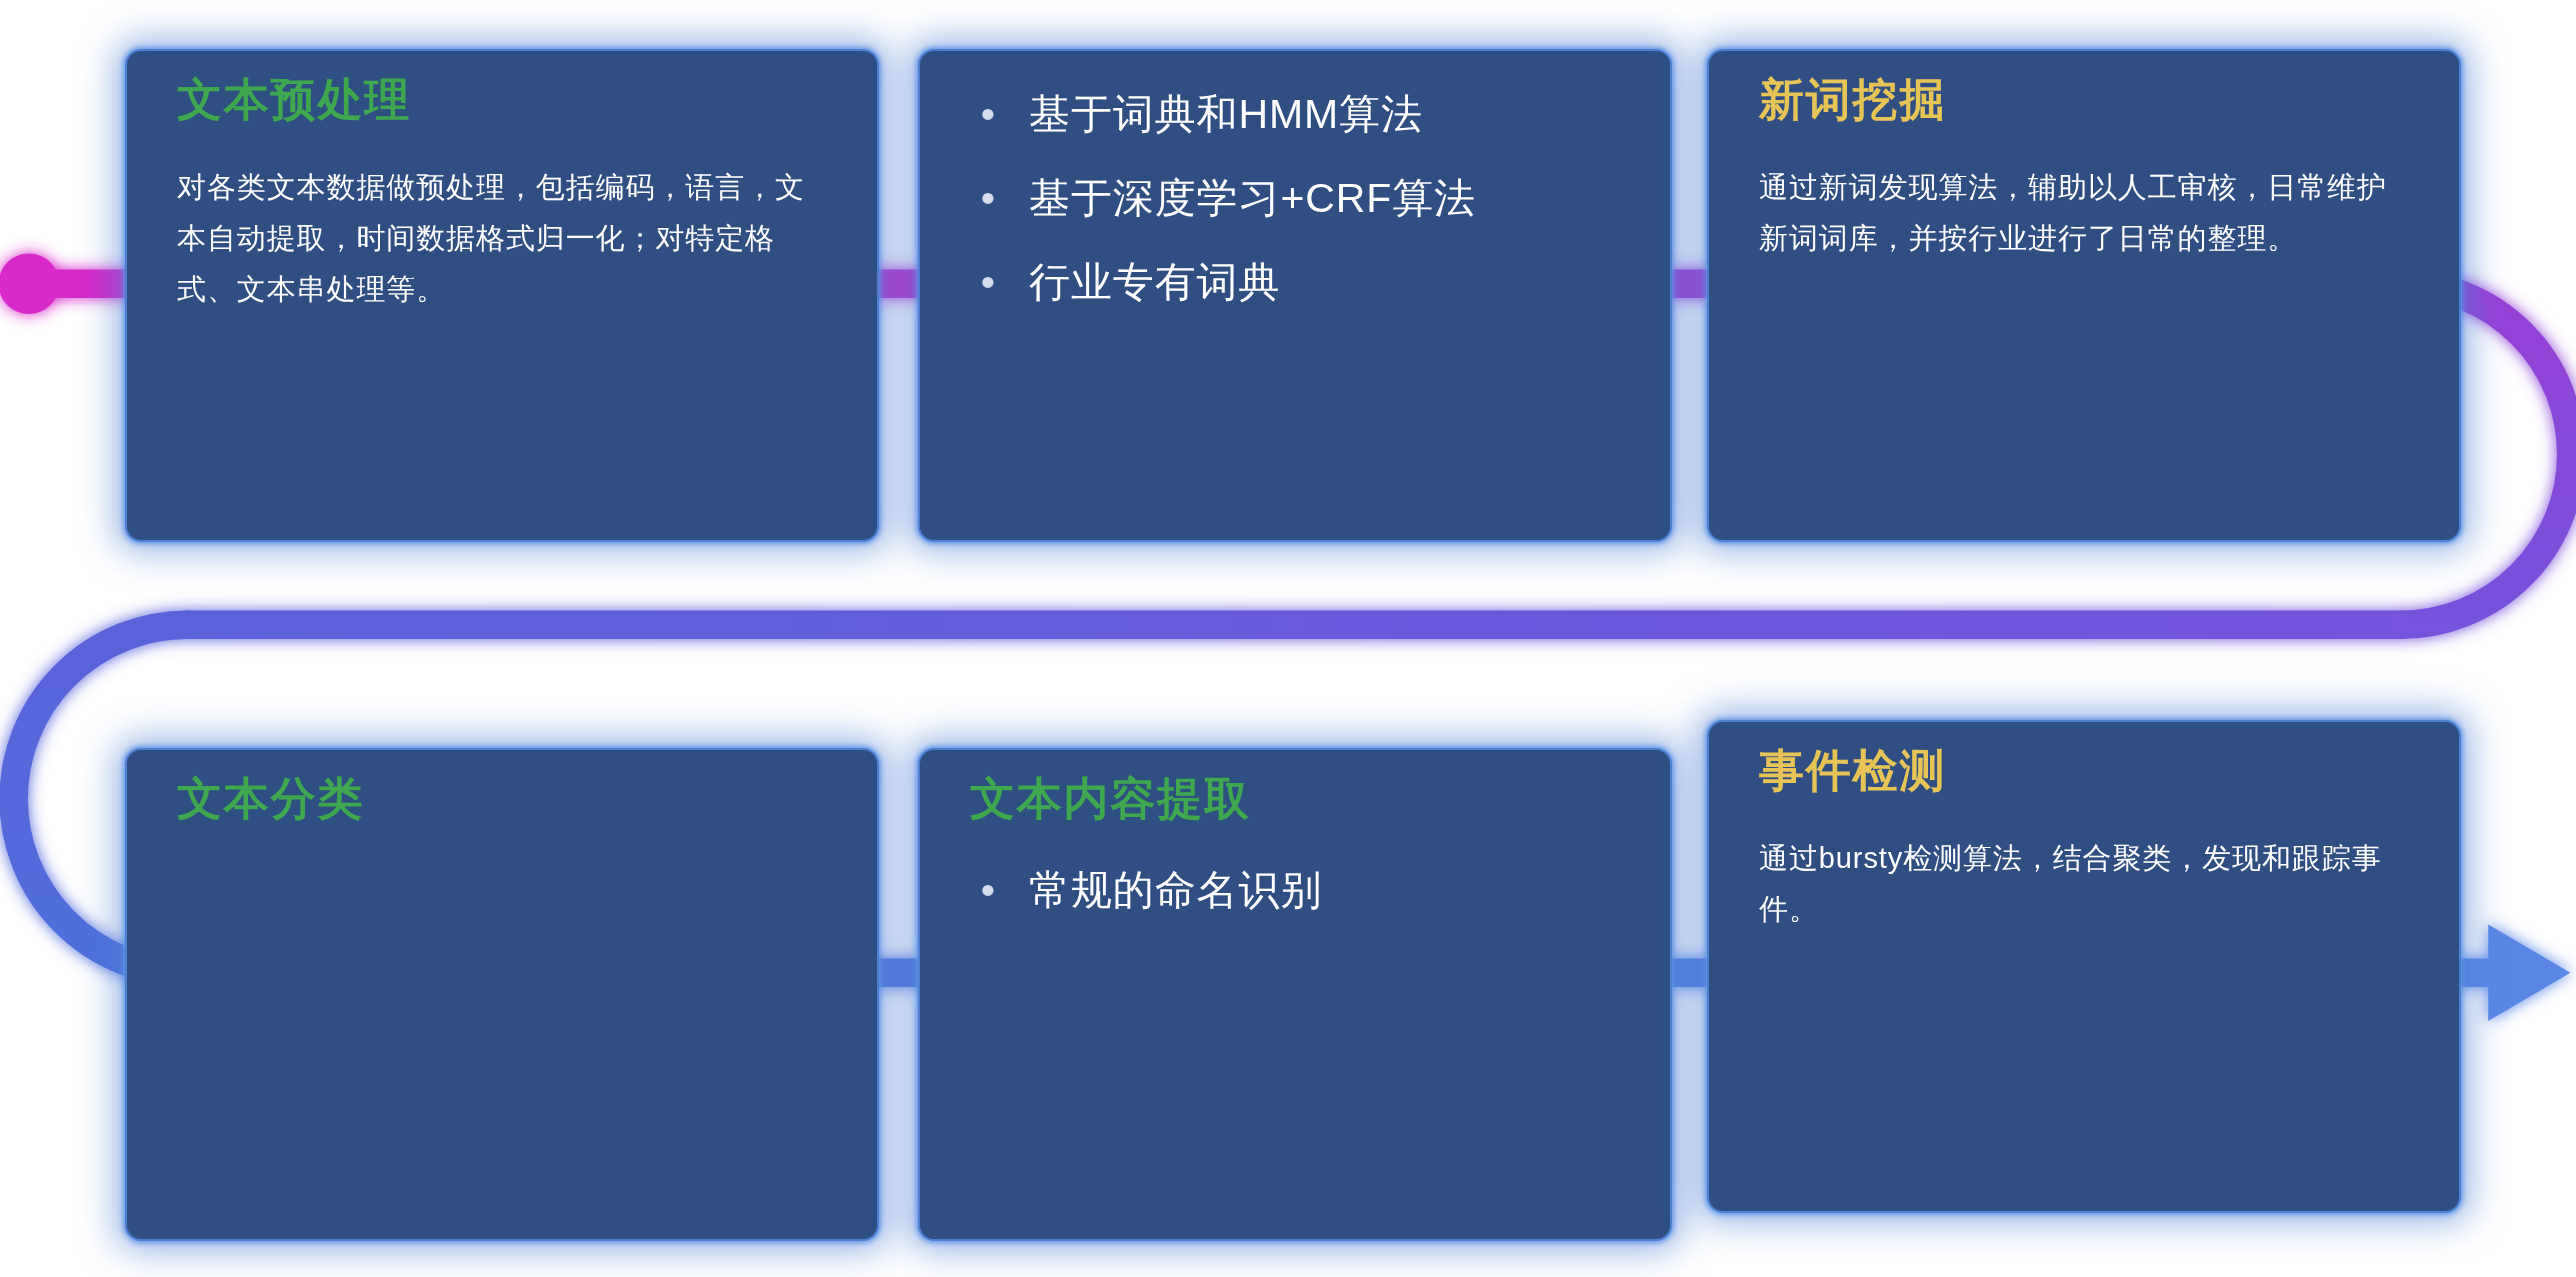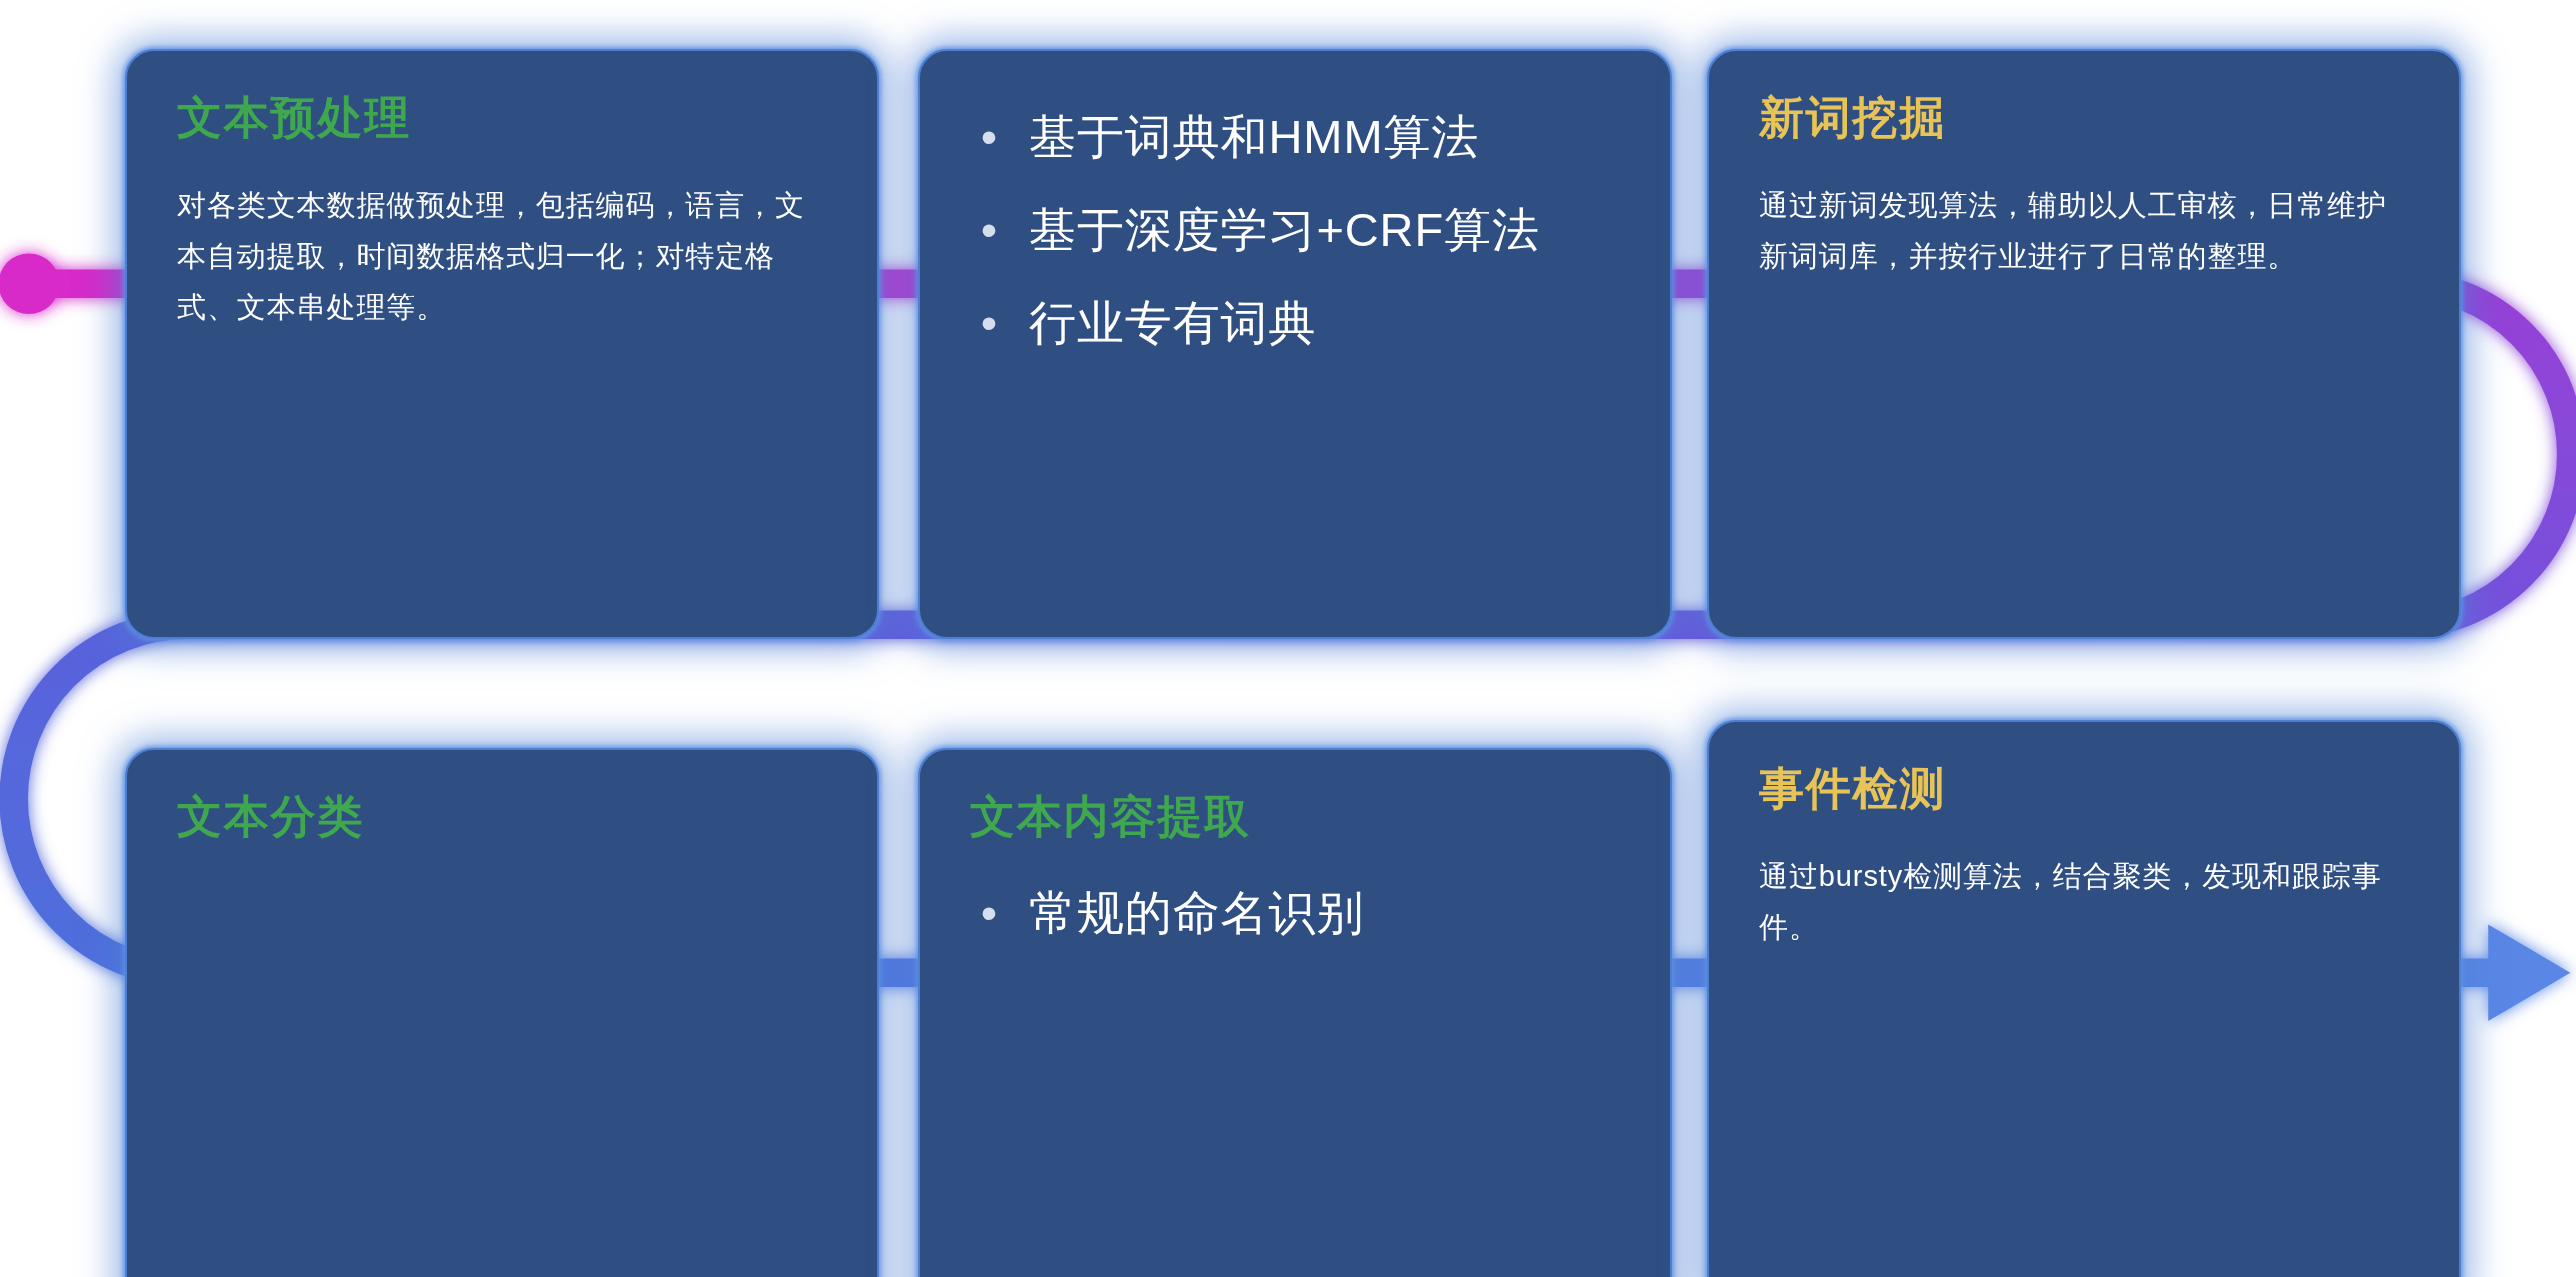--- a/index.html
+++ b/index.html
@@ -6,26 +6,26 @@
   .stage {
     position:relative;
     width:2576px; height:1277px;
     background:#ffffff;
     overflow:hidden;
     font-family:"Liberation Sans","DejaVu Sans",sans-serif;
   }
   svg.flow { position:absolute; left:0; top:0; z-index:0; }
   .card {
     position:absolute;
-    width:754px; height:590px;
+    width:754px; height:493px;
     box-sizing:border-box;
-    padding:39px 50px;
+    padding:21px 50px;
     background:#2f4f82;
     border:2.7px solid #4e7fd2;
-    border-radius:29px;
+    border-radius:16px;
     box-shadow:0 0 34px 10.7px rgba(77,127,214,0.55), 0 0 5.4px 1.8px rgba(105,158,238,0.9);
     z-index:1;
   }
   .pos-0{left:125px;top:49px}  .pos-1{left:918px;top:49px}  .pos-2{left:1707px;top:49px}
   .pos-3{left:125px;top:748px} .pos-4{left:918px;top:748px} .pos-5{left:1707px;top:720px}
 
   .card h2 {
     margin:0 0 34px 0;
     font-size:45px;
     font-weight:bold;
@@ -44,21 +44,21 @@
   }
   .card ul {
     margin:12.5px 0 0 0;
     padding:0;
     list-style:none;
   }
   .card li {
     position:relative;
     padding-left:59px;
     color:#ffffff;
-    font-size:47px;
+    font-size:41px;
     line-height:1.45;
     margin-bottom:25px;
     letter-spacing:0.9px;
   }
   .card li::before {
     content:"\2022";
     position:absolute;
     left:10.7px;
     top:0;
     color:#d6deee;

